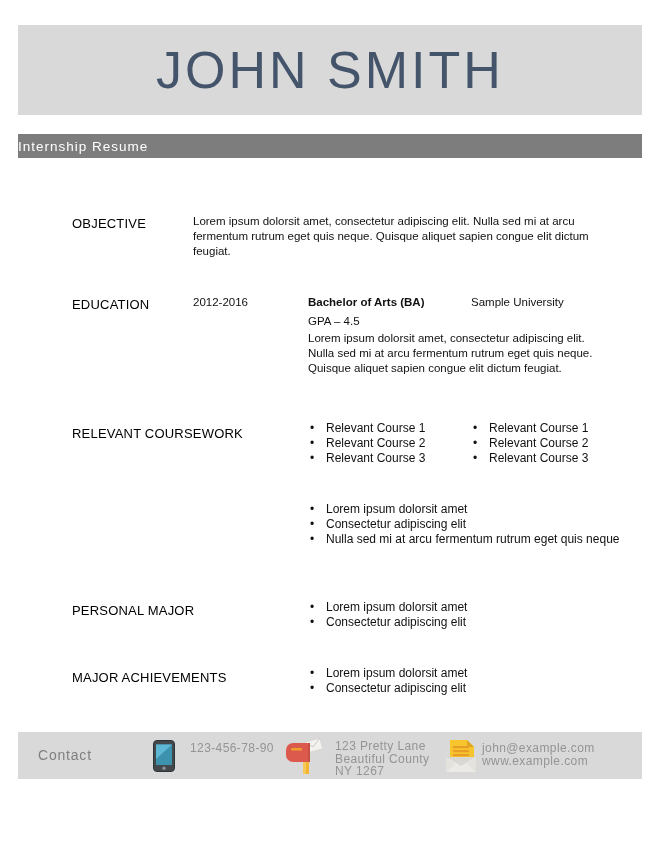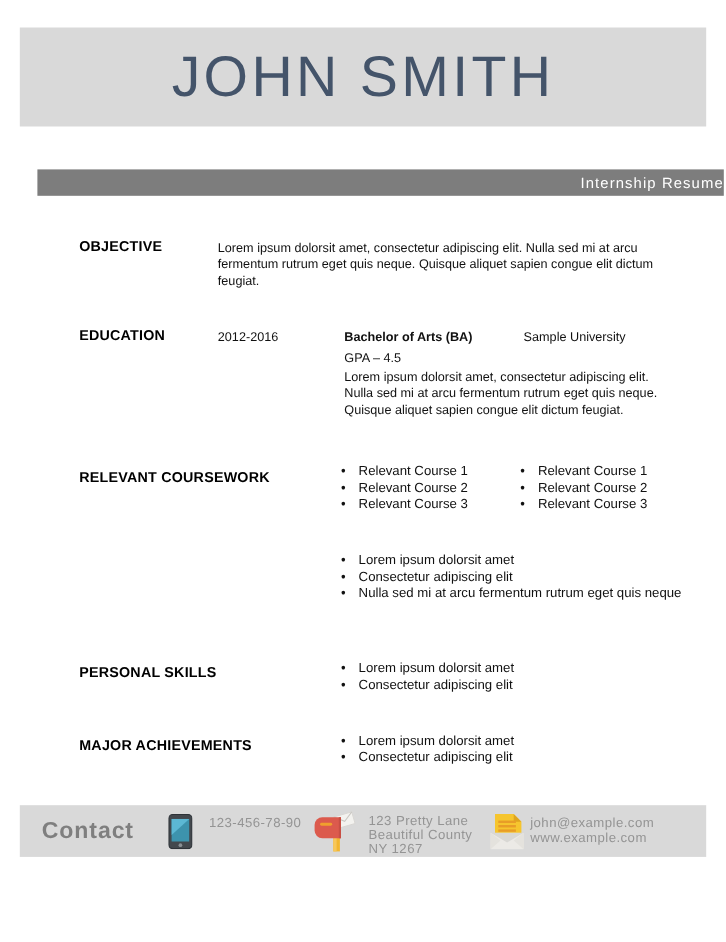--- a/index.html
+++ b/index.html
@@ -17,43 +17,43 @@
   .name-banner {
     position: absolute; left: 18px; top: 25px; width: 624px; height: 90px;
     background: #d9d9d9;
     display: flex; align-items: center; justify-content: center;
   }
   .name-banner h1 {
     margin: 0; font-size: 52px; font-weight: 400; letter-spacing: 3px;
     color: #44546a;
   }
   .subtitle-bar {
-    position: absolute; left: 34px; top: 134px; width: 624px; height: 24px;
+    position: absolute; left: 18px; top: 134px; width: 624px; height: 24px;
     background: #7d7d7d;
-    display: flex; align-items: center; justify-content: flex-end; margin-top: 20px;
+    display: flex; align-items: center; justify-content: flex-start;
   }
   .subtitle-bar span {
     color: #ffffff; font-size: 13.5px; font-weight: 400; letter-spacing: 1px;
   }
 
   
   .sec-label {
     position: absolute; left: 72px; margin: 0;
-    font-size: 13px; font-weight: bold; color: #000000; letter-spacing: 0.2px;
+    font-size: 13px; font-weight: normal; color: #000000; letter-spacing: 0.2px;
     white-space: nowrap;
   }
   .l-objective   { top: 216px; }
   .l-education   { top: 297px; }
   .l-coursework  { top: 426px; text-align: center; }
   .l-prof        { top: 507px; }
   .l-personal    { top: 603px; }
   .l-achieve     { top: 670px; }
 
   
-  .body-text { position: absolute; margin: 8px; font-size: 11.5px; line-height: 15px; color: #111111; }
+  .body-text { position: absolute; margin: 3px; font-size: 11.5px; line-height: 15px; color: #111111; }
   .obj-text  { left: 190px; top: 211px; width: 424px; }
 
   .ed-dates  { left: 190px; top: 292px; }
   .ed-degree { left: 305px; top: 292px; font-weight: bold; }
   .ed-school { left: 468px; top: 292px; font-weight: normal; }
   .ed-gpa    { left: 305px; top: 311px; }
   .ed-desc   { left: 305px; top: 328px; width: 302px; }
 
   ul.blist { position: absolute; margin: 0; padding: 0; list-style: none; }
   ul.blist li {
@@ -67,21 +67,21 @@
   .pers-list   { left: 305px; top: 600px; width: 318px; }
   .achv-list   { left: 305px; top: 666px; width: 318px; }
 
   
   .contact-bar {
     position: absolute; left: 18px; top: 732px; width: 624px; height: 47px;
     background: #d9d9d9;
   }
   .contact-label {
     position: absolute; left: 20px; top: 0; height: 47px; line-height: 47px;
-    font-size: 21px; font-weight: bold; color: #7f7f7f; letter-spacing: 0.8px;
+    font-size: 14px; font-weight: normal; color: #7f7f7f; letter-spacing: 0.8px;
   }
   .c-icon { position: absolute; }
   .phone-ic   { left: 135px; top: 8px; }
   .mailbox-ic { left: 266px; top: 3px; }
   .email-ic   { left: 424px; top: 6px; }
   .c-detail {
     position: absolute; margin: 0;
     font-size: 12px; line-height: 12.5px; color: #949494; letter-spacing: 0.4px;
   }
   .c-phone   { left: 172px; top: 10px; }
@@ -121,21 +121,21 @@
     <li>Relevant Course 2</li>
     <li>Relevant Course 3</li>
   </ul>
 
   <ul class="blist prof-list">
     <li>Lorem ipsum dolorsit amet</li>
     <li>Consectetur adipiscing elit</li>
     <li>Nulla sed mi at arcu fermentum rutrum eget quis neque</li>
   </ul>
 
-  <h2 class="sec-label l-personal">PERSONAL SKILLS</h2>
+  <h2 class="sec-label l-personal">PERSONAL MAJOR</h2>
   <ul class="blist pers-list">
     <li>Lorem ipsum dolorsit amet</li>
     <li>Consectetur adipiscing elit</li>
   </ul>
 
   <h2 class="sec-label l-achieve">MAJOR ACHIEVEMENTS</h2>
   <ul class="blist achv-list">
     <li>Lorem ipsum dolorsit amet</li>
     <li>Consectetur adipiscing elit</li>
   </ul>

